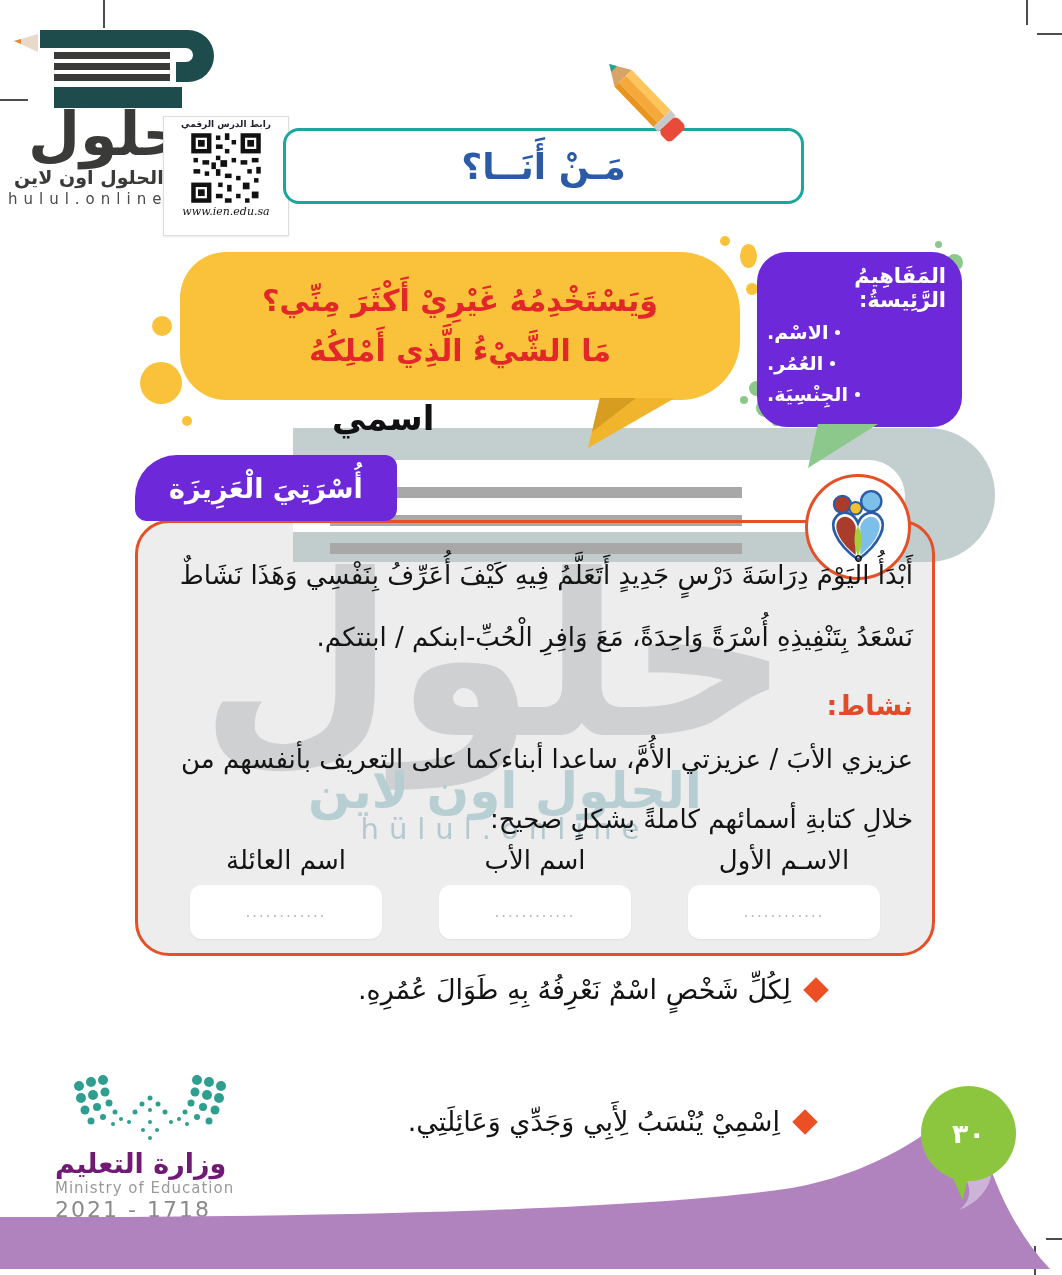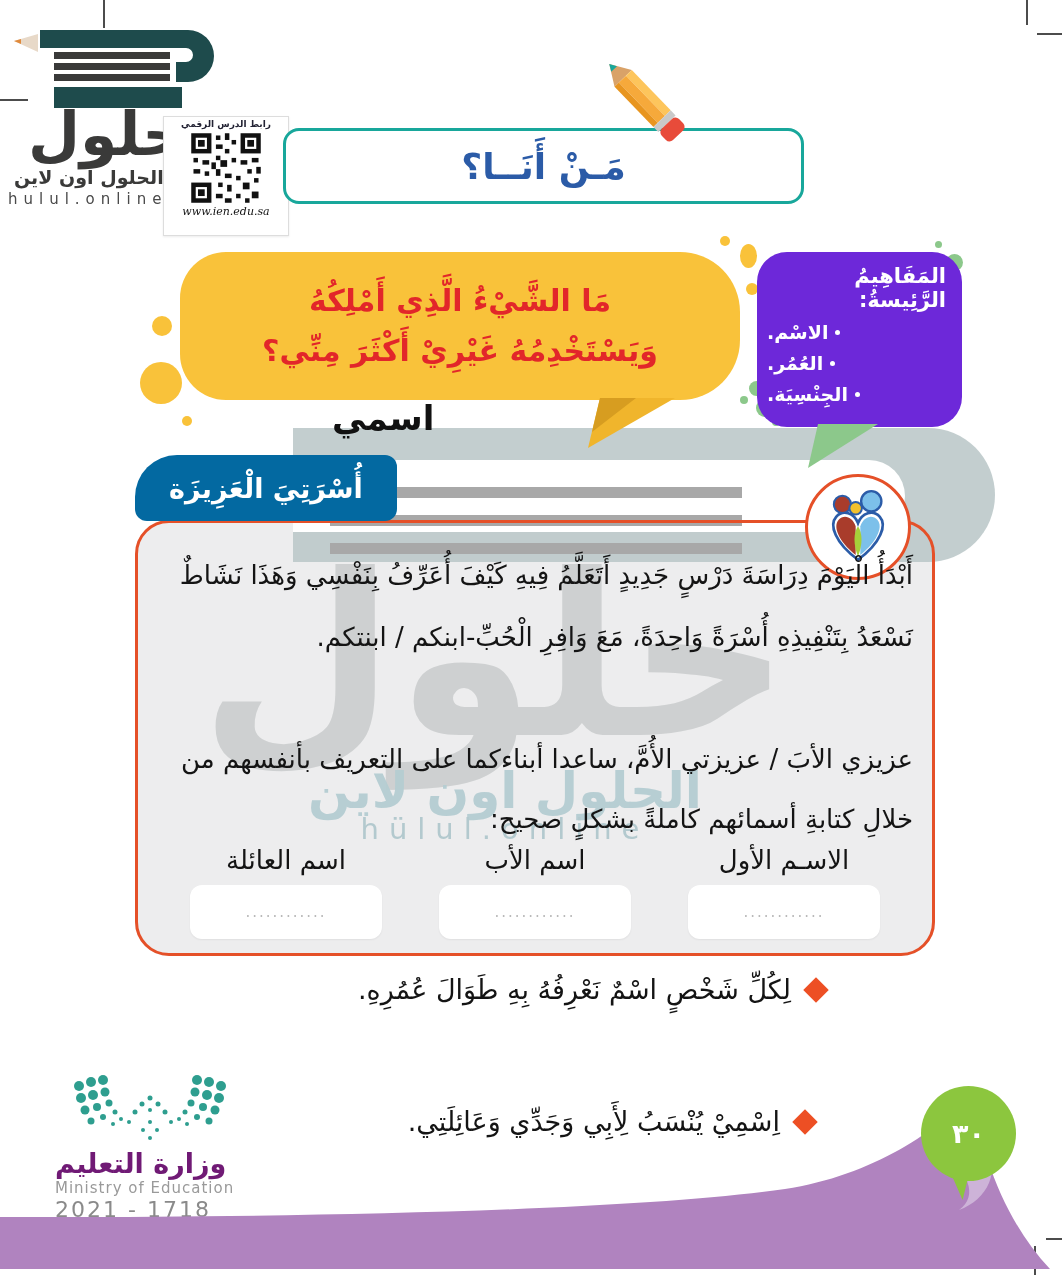--- a/index.html
+++ b/index.html
@@ -42,21 +42,21 @@
   .wm-band-in{position:absolute;left:293px;top:460px;width:612px;height:72px;background:#fff;
               border-radius:0 36px 36px 0;z-index:1;}
   .wm-stripe{position:absolute;left:330px;width:412px;height:11px;background:#a8a8a8;z-index:1;}
   .wm-word{position:absolute;left:290px;top:545px;width:500px;font-size:225px;line-height:1;color:#8f9696;
            opacity:.32;z-index:1;font-weight:bold;text-align:center;}
   .wm-tag{position:absolute;left:285px;top:762px;width:440px;text-align:center;font-size:50px;font-weight:bold;
           color:#b5cdd2;opacity:.95;z-index:1;}
   .wm-dom{position:absolute;left:285px;top:812px;width:440px;text-align:center;font-size:29px;
           color:#b3c9ce;letter-spacing:10px;z-index:1;}
   
-  .sec-banner{position:absolute;left:135px;top:455px;width:262px;height:66px;background:#0369a1;
+  .sec-banner{position:absolute;left:135px;top:455px;width:262px;height:66px;background:#6d28d9;
               border-radius:42px 12px 12px 12px;display:flex;align-items:center;justify-content:center;z-index:2;}
   .sec-banner span{color:#fff;font-weight:bold;font-size:27px;}
   .content-bg{position:absolute;left:135px;top:520px;width:800px;height:436px;background:#ededee;
               border-radius:34px;z-index:0;}
   .content-border{position:absolute;left:135px;top:520px;width:800px;height:436px;border:3px solid #e55028;
                   border-radius:34px;box-sizing:border-box;z-index:2;}
   .family-badge{position:absolute;left:805px;top:474px;width:100px;height:100px;background:#fff;
                 border:3px solid #e55028;border-radius:50%;z-index:3;display:flex;align-items:center;justify-content:center;}
   .body-line{position:absolute;left:155px;width:758px;text-align:right;font-size:26px;color:#141414;z-index:3;}
   .activity{position:absolute;left:155px;width:758px;text-align:right;font-size:27px;font-weight:bold;
@@ -167,22 +167,22 @@
     <polygon points="2,26 22,14 22,38" fill="#d9a268"></polygon>
     <polygon points="2,26 9,22 9,30" fill="#18a79b"></polygon>
     <rect x="22" y="14" width="56" height="8" fill="#fdc55c"></rect>
     <rect x="22" y="22" width="56" height="10" fill="#f6a93b"></rect>
     <rect x="22" y="32" width="56" height="6" fill="#e8951f"></rect>
     <rect x="78" y="14" width="7" height="24" fill="#c9c9c9"></rect>
     <rect x="85" y="14" width="16" height="24" rx="5" fill="#e84b3a"></rect>
   </svg>
 
   <div class="ybubble rtl">
+    <div>وَيَسْتَخْدِمُهُ غَيْرِيْ أَكْثَرَ مِنِّي؟</div>
     <div>مَا الشَّيْءُ الَّذِي أَمْلِكُهُ</div>
-    <div>وَيَسْتَخْدِمُهُ غَيْرِيْ أَكْثَرَ مِنِّي؟</div>
   </div>
   <svg class="abs" style="left:540px;top:398px;z-index:2;" width="140" height="52" viewBox="0 0 140 52">
     <polygon points="60,0 135,0 48,50" fill="#f0b52c"></polygon>
     <polygon points="60,0 96,0 52,34" fill="#d79d20"></polygon>
   </svg>
   <div class="answer rtl">اسمي</div>
 
   <div class="dot" style="left:152px;top:316px;width:20px;height:20px;background:#f9c23a;"></div>
   <div class="dot" style="left:140px;top:362px;width:42px;height:42px;background:#f9c23a;"></div>
   <div class="dot" style="left:182px;top:416px;width:10px;height:10px;background:#f9c23a;"></div>
@@ -241,20 +241,21 @@
       <path d="M53,86 C76,67 82,49 75,41 C68,33 57,37 53,49 Z" fill="#7cc0ea"></path>
       <path d="M50,88 C44,72 44,58 50,49 C56,58 56,72 50,88 Z" fill="#a6ce39"></path>
       <circle cx="30" cy="21" r="11" fill="#a93c2b" stroke="#2b5ca8" stroke-width="2.5"></circle>
       <circle cx="47" cy="26" r="8" fill="#f2c12e" stroke="#2b5ca8" stroke-width="2.5"></circle>
       <circle cx="67" cy="17" r="13" fill="#7cc0ea" stroke="#2b5ca8" stroke-width="3"></circle>
     </svg>
   </div>
 
   <div class="body-line rtl" style="top:560px;">أَبْدَأُ الْيَوْمَ دِرَاسَةَ دَرْسٍ جَدِيدٍ أَتَعَلَّمُ فِيهِ كَيْفَ أُعَرِّفُ بِنَفْسِي وَهَذَا نَشَاطٌ</div>
   <div class="body-line rtl" style="top:622px;">نَسْعَدُ بِتَنْفِيذِهِ أُسْرَةً وَاحِدَةً، مَعَ وَافِرِ الْحُبِّ-ابنكم / ابنتكم.</div>
+  <div class="activity rtl" style="top:690px;">نشاط:</div>
   <div class="body-line rtl" style="top:744px;">عزيزي الأبَ / عزيزتي الأُمَّ، ساعدا أبناءكما على التعريف بأنفسهم من</div>
   <div class="body-line rtl" style="top:804px;">خلالِ كتابةِ أسمائهم كاملةً بشكلٍ صحيح:</div>
 
   <div class="fields-row">
     <div class="field-col">
       <div class="field-label rtl">الاسـم الأول</div>
       <div class="field-box">
         <span>............</span>
       </div>
     </div>

